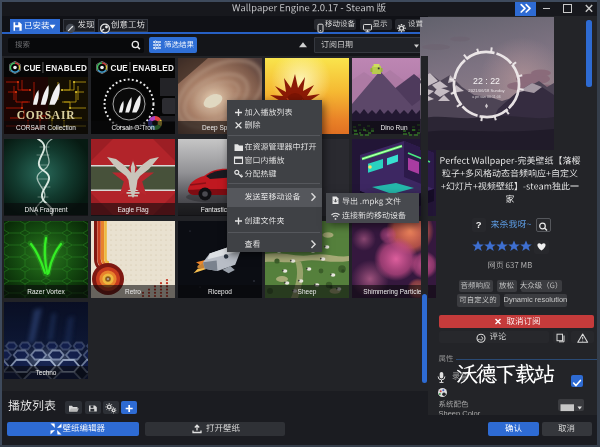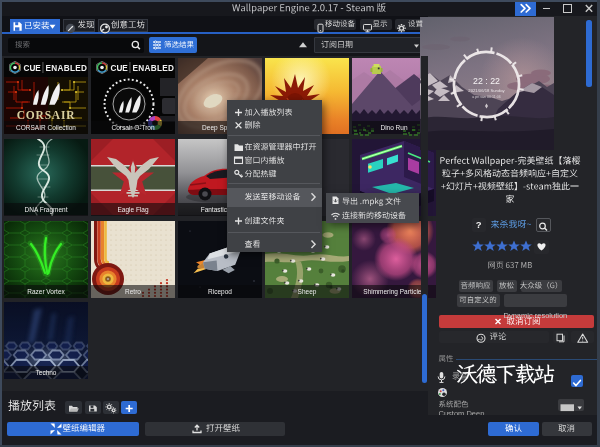--- a/index.html
+++ b/index.html
@@ -865,21 +865,21 @@
     </g>
   </svg>
 <div style="position:absolute;left:533.5px;top:239.5px;width:15px;height:14px;background:#27282c;border-radius:2px;z-index:5"><svg width="15" height="14">
       <path d="M7.5,10.5 C2,6.8 3,3.2 5.2,3.2 C6.4,3.2 7.2,4 7.5,4.6 C7.8,4 8.6,3.2 9.8,3.2 C12,3.2 13,6.8 7.5,10.5 Z" fill="#f0f0f0"></path>
     </svg></div>
 <div style="position:absolute;left:458.5px;top:279.5px;width:34px;height:12.5px;background:#3b3c40;border-radius:2px;z-index:5"></div>
 <div style="position:absolute;left:496.5px;top:279.5px;width:20px;height:12.5px;background:#3b3c40;border-radius:2px;z-index:5"></div>
 <div style="position:absolute;left:520.5px;top:279.5px;width:41px;height:12.5px;background:#3b3c40;border-radius:2px;z-index:5"></div>
 <div style="position:absolute;left:456.5px;top:294px;width:43px;height:12.5px;background:#3b3c40;border-radius:2px;z-index:5"></div>
 <div style="position:absolute;left:503.5px;top:294px;width:63px;height:12.5px;background:#3b3c40;border-radius:2px;z-index:5"></div>
-<div style="position:absolute;left:503.5px;top:310px;width:63px;height:12.5px;font-size:7.5px;color:#c9c9c9;text-align:right;line-height:12.5px;white-space:nowrap;z-index:6">Dynamic resolution</div>
+<div style="position:absolute;left:503.5px;top:294px;width:63px;height:12.5px;font-size:7.5px;color:#c9c9c9;text-align:right;line-height:12.5px;white-space:nowrap;z-index:6">Dynamic resolution</div>
 <div style="position:absolute;left:438.5px;top:314.5px;width:155.5px;height:13.5px;background:#c53b3b;border-radius:2px;z-index:5"><svg width="155" height="13.5">
       <path d="M56.5,4 l5,5 M61.5,4 l-5,5" stroke="#fff" stroke-width="1.4"></path>
     </svg></div>
 <div style="position:absolute;left:438.5px;top:330.5px;width:110.5px;height:12.5px;background:#27282c;border-radius:2px;z-index:5"><svg width="110" height="12.5">
       <g transform="translate(42,6.2)">
         <circle r="4" fill="none" stroke="#d8d8d8" stroke-width="1.1"></circle>
         <path d="M-3.5,2 l2.2,-1 M-1.1,1.2 a1.6,1.6 0 1 0 1,-2.6" stroke="#d8d8d8" stroke-width="1" fill="none"></path>
       </g>
     </svg></div>
 <div style="position:absolute;left:552.5px;top:330.5px;width:15.5px;height:12.5px;background:#27282c;border-radius:2px;z-index:5"><svg width="15.5" height="12.5">
@@ -901,21 +901,21 @@
       <circle r="4.5" fill="#dcdcdc"></circle>
       <circle cx="1.5" cy="1.8" r="1.8" fill="#232428"></circle>
       <circle cx="-1.8" cy="-1.2" r="1" fill="#c04040"></circle>
       <circle cx="0.8" cy="-2.2" r="1" fill="#4060c0"></circle>
       <circle cx="-2.6" cy="1.4" r="1" fill="#40a050"></circle>
     </g>
   </svg>
 <div style="position:absolute;left:570.5px;top:374.5px;width:12px;height:12px;background:#2e6bd3;border-radius:2px;z-index:5"><svg width="12" height="12">
       <path d="M2.6,6 L5,8.6 L9.4,3.4" stroke="#fff" stroke-width="1.6" fill="none" stroke-linecap="round" stroke-linejoin="round"></path>
     </svg></div>
-<div style="position:absolute;left:438.5px;top:408.8px;width:80px;height:6.2px;overflow:hidden;font-size:7.5px;color:#ababab;z-index:5">Custom Deep</div>
+<div style="position:absolute;left:438.5px;top:408.8px;width:80px;height:6.2px;overflow:hidden;font-size:7.5px;color:#ababab;z-index:5">Sheep Color</div>
 <div style="position:absolute;left:557.5px;top:399px;width:26px;height:11.5px;background:#3a3b3f;border-radius:2px;z-index:5"><svg width="26" height="11.5">
       <rect x="2.5" y="2.3" width="13.5" height="6.8" fill="#c6c6c6"></rect>
       <path d="M19.5,4.5 l4.4,0 -2.2,3 z" fill="#e0e0e0"></path>
     </svg></div>
 <div style="position:absolute;left:586px;top:19.5px;width:5.5px;height:67px;background:#2e6bd3;border-radius:2.5px;z-index:8"></div>
 <div style="position:absolute;left:487.5px;top:422px;width:51.5px;height:13.5px;background:#2e6bd3;border-radius:2px;z-index:5"></div>
 <div style="position:absolute;left:541.5px;top:422px;width:50px;height:13.5px;background:#35373c;border-radius:2px;z-index:5"></div>
 <div style="position:absolute;left:65px;top:400.5px;width:16.5px;height:13px;background:#2d3036;border-radius:2px;z-index:5"><svg width="16.5" height="13">
       <path d="M4,3.8 h3 l1,1.2 h4.5 v4.5 h-8.5 z" fill="#d8d8d8"></path>
       <path d="M4,9.5 l2,-3 h8 l-2,3 z" fill="#b8b8b8"></path>

